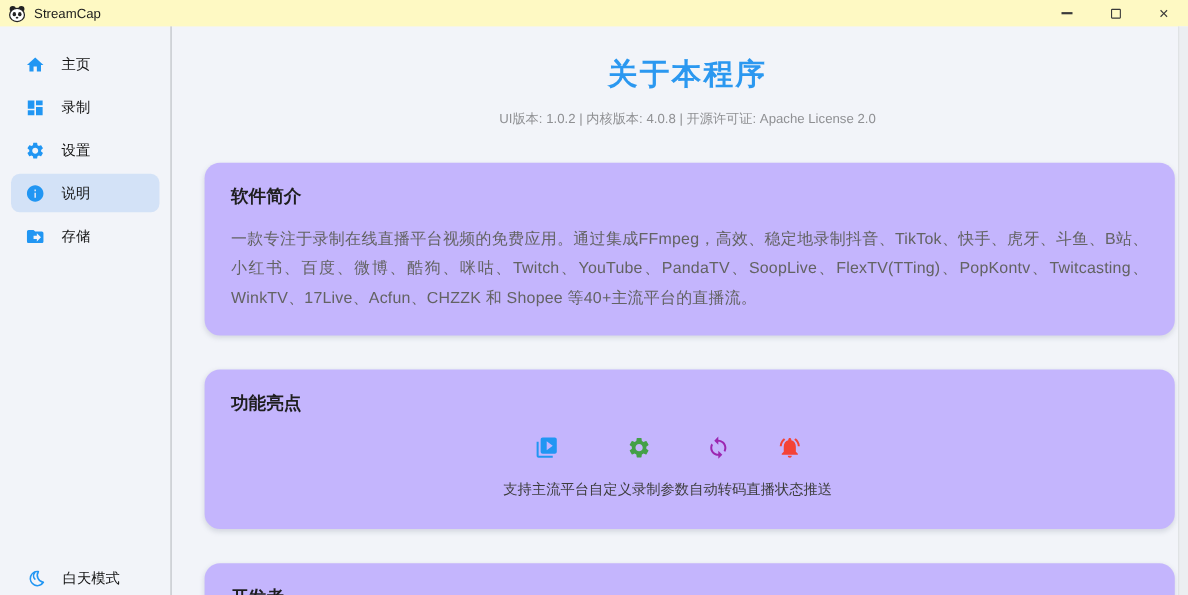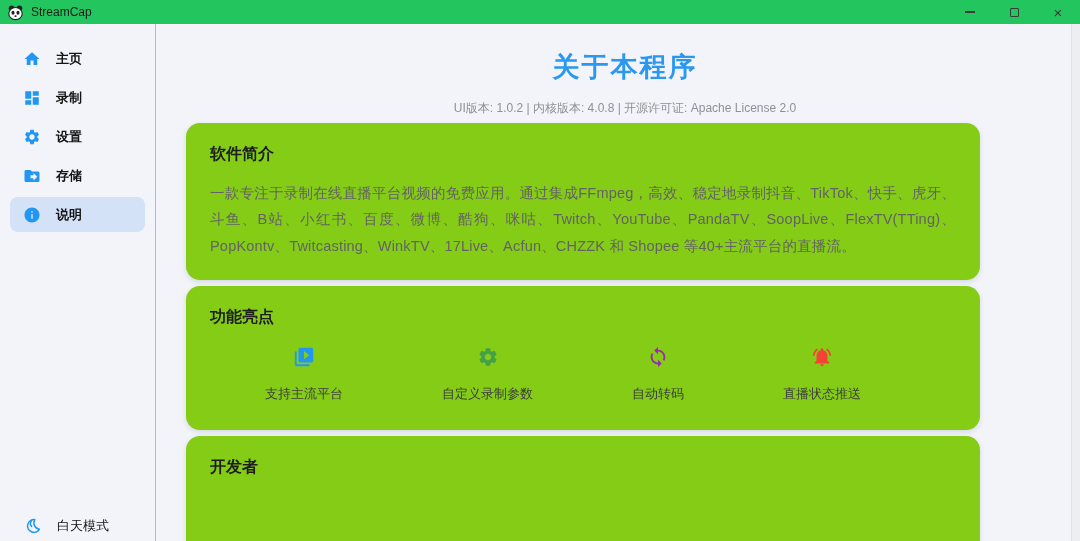--- a/index.html
+++ b/index.html
@@ -4,21 +4,21 @@
 <style>
   * { box-sizing: border-box; }
   html,body { margin:0; padding:0; }
   body {
     width:1080px; height:541px; overflow:hidden;
     font-family:"Liberation Sans","DejaVu Sans",sans-serif;
     background:#f2f4f9; color:#1a1a1a;
   }
   
   .titlebar {
-    height:24px; background:#22c55e;
+    height:24px; background:#fef9c3;
     display:flex; align-items:center; padding:0 0 0 7px;
   }
   .logo { width:17px; height:17px; display:flex; align-items:center; }
   .app-title { font-size:12px; color:#1c1c1c; margin-left:7px; }
   .win-controls { margin-left:auto; display:flex; height:100%; }
   .win-btn {
     width:44px; height:100%; display:flex; align-items:center; justify-content:center;
     color:#3a3a3a; font-size:13px; cursor:default;
   }
   .max-glyph { width:9px; height:9px; border:1.2px solid #3a3a3a; border-radius:1px; display:inline-block; }
@@ -28,53 +28,53 @@
   
   .app { display:flex; height:517px; position:relative; }
 
   .sidebar {
     width:156px; border-right:1px solid #b8bbc0;
     padding-top:13px; position:relative; flex-shrink:0;
   }
   .nav-item {
     display:flex; align-items:center; height:35px;
     margin:4px 10px; border-radius:8px; padding-left:13px; gap:15px;
-    font-size:13px; color:#141414; cursor:pointer;font-weight:bold;
+    font-size:13px; color:#141414; cursor:pointer;
   }
   .nav-item.selected { background:#d3e2f7; }
   .nav-icon { width:18px; height:18px; display:flex; align-items:center; justify-content:center; }
   .nav-icon svg { width:18px; height:18px; fill:#2196F3; }
   .sidebar-footer {
     position:absolute; bottom:6px; left:0; width:100%;
     display:flex; align-items:flex-start; gap:15px; padding-left:24px;
     font-size:13px; color:#141414; cursor:pointer;
   }
   .sidebar-footer .nav-icon svg { fill:none; stroke:#2196F3; stroke-width:2; }
 
   
   .main { flex:1; position:relative; padding:25px 16px 3px 30px; overflow:hidden; }
   .page-title {
     text-align:center; color:#2b98f0; font-size:27px; font-weight:600;
     margin:0; letter-spacing:2px;
   }
   .version-line { text-align:center; color:#8f9093; font-size:12px; margin-top:15px; }
 
   .card {
-    width:794px; background:#84cc16; border-radius:14px;
+    width:882px; background:#c4b5fd; border-radius:14px;
     box-shadow:0 2px 5px rgba(110,120,140,0.22);
-    padding:21px 24px; margin-top:6px;
+    padding:21px 24px; margin-top:31px;
   }
   .card-title { font-size:16px; font-weight:700; color:#1e1e1e; margin:0; }
   .intro-text {
     margin-top:15px; font-size:14.5px; color:#636363;
     line-height:1.82; text-align:justify; letter-spacing:0.2px;
   }
 
   .features-row {
-    display:flex; justify-content:space-between;
+    display:flex; justify-content:center;
     margin-top:18px; padding:0 95px 6px 55px;
   }
   .feature { display:flex; flex-direction:column; align-items:center; gap:13px; cursor:default; }
   .feature-icon svg { width:22px; height:22px; }
   .feature-label { font-size:13px; color:#3d3d3d; white-space:nowrap; }
 
   .scrollbar-track {
     position:absolute; right:0; top:0; bottom:0; width:9px;
     background:#eceef1; border-left:1px solid #dfe1e4;
   }
@@ -127,35 +127,35 @@
       <span>录制</span>
     </div>
     <div class="nav-item">
       <span class="nav-icon">
         <svg viewBox="0 0 24 24">
             <path d="M19.14 12.94c.04-.3.06-.61.06-.94 0-.32-.02-.64-.07-.94l2.03-1.58c.18-.14.23-.41.12-.61l-1.92-3.32c-.12-.22-.37-.29-.59-.22l-2.39.96c-.5-.38-1.03-.7-1.62-.94l-.36-2.54c-.04-.24-.24-.41-.48-.41h-3.84c-.24 0-.43.17-.47.41l-.36 2.54c-.59.24-1.13.57-1.62.94l-2.39-.96c-.22-.08-.47 0-.59.22L2.74 8.87c-.12.21-.08.47.12.61l2.03 1.58c-.05.3-.09.63-.09.94s.02.64.07.94l-2.03 1.58c-.18.14-.23.41-.12.61l1.92 3.32c.12.22.37.29.59.22l2.39-.96c.5.38 1.03.7 1.62.94l.36 2.54c.05.24.24.41.48.41h3.84c.24 0 .44-.17.47-.41l.36-2.54c.59-.24 1.13-.56 1.62-.94l2.39.96c.22.08.47 0 .59-.22l1.92-3.32c.12-.22.07-.47-.12-.61l-2.01-1.58zM12 15.6c-1.98 0-3.6-1.62-3.6-3.6s1.62-3.6 3.6-3.6 3.6 1.62 3.6 3.6-1.62 3.6-3.6 3.6z"></path>
           </svg>
       </span>
       <span>设置</span>
     </div>
+    <div class="nav-item selected">
+      <span class="nav-icon">
+        <svg viewBox="0 0 24 24">
+            <path d="M12 2C6.48 2 2 6.48 2 12s4.48 10 10 10 10-4.48 10-10S17.52 2 12 2zm1 15h-2v-6h2v6zm0-8h-2V7h2v2z"></path>
+          </svg>
+      </span>
+      <span>说明</span>
+    </div>
     <div class="nav-item">
       <span class="nav-icon">
         <svg viewBox="0 0 24 24">
             <path d="M20 6h-8l-2-2H4c-1.1 0-2 .9-2 2v12c0 1.1.9 2 2 2h16c1.1 0 2-.9 2-2V8c0-1.1-.9-2-2-2zm-6 12v-3h-4v-4h4V8l5 5-5 5z"></path>
           </svg>
       </span>
       <span>存储</span>
-    </div>
-    <div class="nav-item selected">
-      <span class="nav-icon">
-        <svg viewBox="0 0 24 24">
-            <path d="M12 2C6.48 2 2 6.48 2 12s4.48 10 10 10 10-4.48 10-10S17.52 2 12 2zm1 15h-2v-6h2v6zm0-8h-2V7h2v2z"></path>
-          </svg>
-      </span>
-      <span>说明</span>
     </div>
 
     <div class="sidebar-footer">
       <span class="nav-icon">
         <svg viewBox="0 0 24 24">
             <path d="M14.5 3.5a8.5 8.5 0 1 0 6 12.9 8.5 8.5 0 0 1-6-12.9z" stroke-linejoin="round"></path>
             <path d="M10.2 4.5a6 6 0 0 0 0 8" stroke-linecap="round"></path>
           </svg>
       </span>
       <span>白天模式</span>

